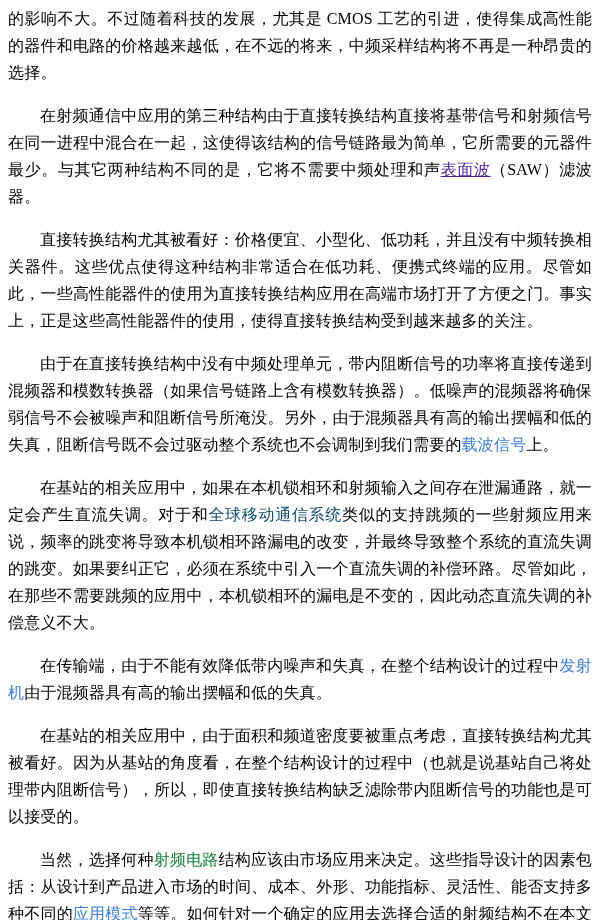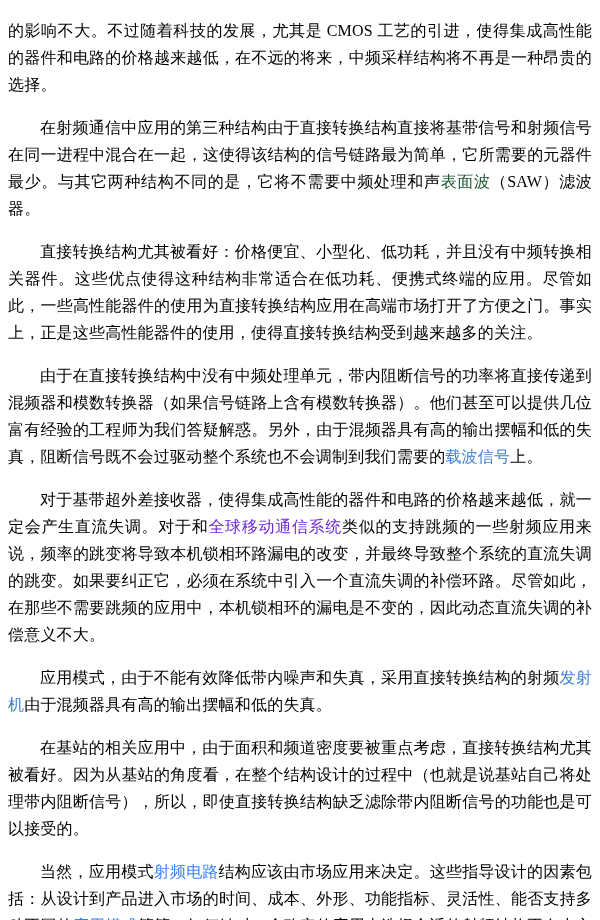--- a/index.html
+++ b/index.html
@@ -15,41 +15,41 @@
     overflow: hidden;
     color: #000000;
     font-family: "Liberation Serif", "DejaVu Serif", serif;
   }
   .article-body {
     width: 100%;
   }
   p.para {
     font-size: 16px;
     line-height: 27px;
-    margin: 12px 0 16px 0;
+    margin: 0 0 16px 0;
     text-align: justify;
     letter-spacing: 0.2px;
   }
   p.para.indent {
     text-indent: 2em;
   }
   a.inline-link {
     color: #3E80D8;
     text-decoration: none;
     cursor: pointer;
   }
 </style>
 </head>
 <body>
 
 <main class="article-body">
   <div id="paragraph-container">
       <p class="para"><span>的影响不大。不过随着科技的发展，尤其是 CMOS 工艺的引进，使得集成高性能的器件和电路的价格越来越低，在不远的将来，中频采样结构将不再是一种昂贵的选择。</span></p>
-      <p class="para indent"><span>在射频通信中应用的第三种结构由于直接转换结构直接将基带信号和射频信号在同一进程中混合在一起，这使得该结构的信号链路最为简单，它所需要的元器件最少。与其它两种结构不同的是，它将不需要中频处理和声</span><a class="inline-link" style="color: #14532d;">表面波</a><span>（SAW）滤波器。</span></p>
+      <p class="para indent"><span>在射频通信中应用的第三种结构由于直接转换结构直接将基带信号和射频信号在同一进程中混合在一起，这使得该结构的信号链路最为简单，它所需要的元器件最少。与其它两种结构不同的是，它将不需要中频处理和声</span><a class="inline-link" style="color: #4c1d95; text-decoration: underline;">表面波</a><span>（SAW）滤波器。</span></p>
       <p class="para indent"><span>直接转换结构尤其被看好：价格便宜、小型化、低功耗，并且没有中频转换相关器件。这些优点使得这种结构非常适合在低功耗、便携式终端的应用。尽管如此，一些高性能器件的使用为直接转换结构应用在高端市场打开了方便之门。事实上，正是这些高性能器件的使用，使得直接转换结构受到越来越多的关注。</span></p>
-      <p class="para indent"><span>由于在直接转换结构中没有中频处理单元，带内阻断信号的功率将直接传递到混频器和模数转换器（如果信号链路上含有模数转换器）。他们甚至可以提供几位富有经验的工程师为我们答疑解惑。另外，由于混频器具有高的输出摆幅和低的失真，阻断信号既不会过驱动整个系统也不会调制到我们需要的</span><a class="inline-link" style="color: rgb(62, 128, 216);">载波信号</a><span>上。</span></p>
-      <p class="para indent"><span>对于基带超外差接收器，使得集成高性能的器件和电路的价格越来越低，就一定会产生直流失调。对于和</span><a class="inline-link" style="color: #6d28d9;">全球移动通信系统</a><span>类似的支持跳频的一些射频应用来说，频率的跳变将导致本机锁相环路漏电的改变，并最终导致整个系统的直流失调的跳变。如果要纠正它，必须在系统中引入一个直流失调的补偿环路。尽管如此，在那些不需要跳频的应用中，本机锁相环的漏电是不变的，因此动态直流失调的补偿意义不大。</span></p>
-      <p class="para indent"><span>应用模式，由于不能有效降低带内噪声和失真，采用直接转换结构的射频</span><a class="inline-link" style="color: rgb(62, 128, 216);">发射机</a><span>由于混频器具有高的输出摆幅和低的失真。</span></p>
+      <p class="para indent"><span>由于在直接转换结构中没有中频处理单元，带内阻断信号的功率将直接传递到混频器和模数转换器（如果信号链路上含有模数转换器）。低噪声的混频器将确保弱信号不会被噪声和阻断信号所淹没。另外，由于混频器具有高的输出摆幅和低的失真，阻断信号既不会过驱动整个系统也不会调制到我们需要的</span><a class="inline-link" style="color: rgb(62, 128, 216);">载波信号</a><span>上。</span></p>
+      <p class="para indent"><span>在基站的相关应用中，如果在本机锁相环和射频输入之间存在泄漏通路，就一定会产生直流失调。对于和</span><a class="inline-link" style="color: #0c4a6e;">全球移动通信系统</a><span>类似的支持跳频的一些射频应用来说，频率的跳变将导致本机锁相环路漏电的改变，并最终导致整个系统的直流失调的跳变。如果要纠正它，必须在系统中引入一个直流失调的补偿环路。尽管如此，在那些不需要跳频的应用中，本机锁相环的漏电是不变的，因此动态直流失调的补偿意义不大。</span></p>
+      <p class="para indent"><span>在传输端，由于不能有效降低带内噪声和失真，在整个结构设计的过程中</span><a class="inline-link" style="color: rgb(62, 128, 216);">发射机</a><span>由于混频器具有高的输出摆幅和低的失真。</span></p>
       <p class="para indent"><span>在基站的相关应用中，由于面积和频道密度要被重点考虑，直接转换结构尤其被看好。因为从基站的角度看，在整个结构设计的过程中（也就是说基站自己将处理带内阻断信号），所以，即使直接转换结构缺乏滤除带内阻断信号的功能也是可以接受的。</span></p>
-      <p class="para indent"><span>当然，应用模式</span><a class="inline-link" style="color: #3b82f6;">射频电路</a><span>结构应该由市场应用来决定。这些指导设计的因素包括：从设计到产品进入市场的时间、成本、外形、功能指标、灵活性、能否支持多种不同的</span><a class="inline-link" style="color: rgb(62, 128, 216);">应用模式</a><span>等等。如何针对一个确定的应用去选择合适的射频结构不在本文的介绍范围之内。但是可以明确的是，如今一些射频器件制造商已经可以提供各种针对性的服务以帮助我们设计合适的射频系统，在整个结构设计的过程中，他们甚至可以提供几位富有经验的工程师为我们答疑解惑。</span></p>
+      <p class="para indent"><span>当然，选择何种</span><a class="inline-link" style="color: #15803d;">射频电路</a><span>结构应该由市场应用来决定。这些指导设计的因素包括：从设计到产品进入市场的时间、成本、外形、功能指标、灵活性、能否支持多种不同的</span><a class="inline-link" style="color: rgb(62, 128, 216);">应用模式</a><span>等等。如何针对一个确定的应用去选择合适的射频结构不在本文的介绍范围之内。但是可以明确的是，如今一些射频器件制造商已经可以提供各种针对性的服务以帮助我们设计合适的射频系统，在整个结构设计的过程中，他们甚至可以提供几位富有经验的工程师为我们答疑解惑。</span></p>
     </div>
 
 </main>
 
 </body></html>

